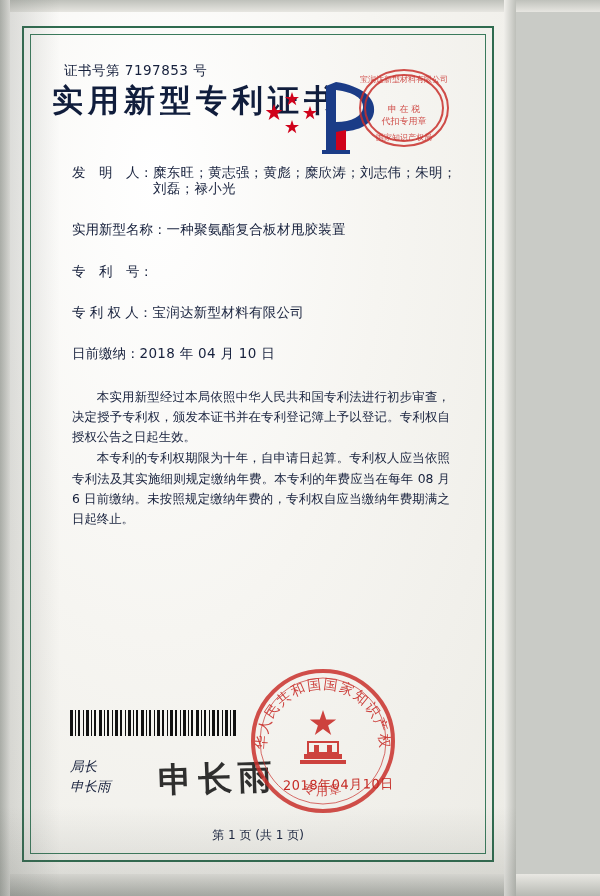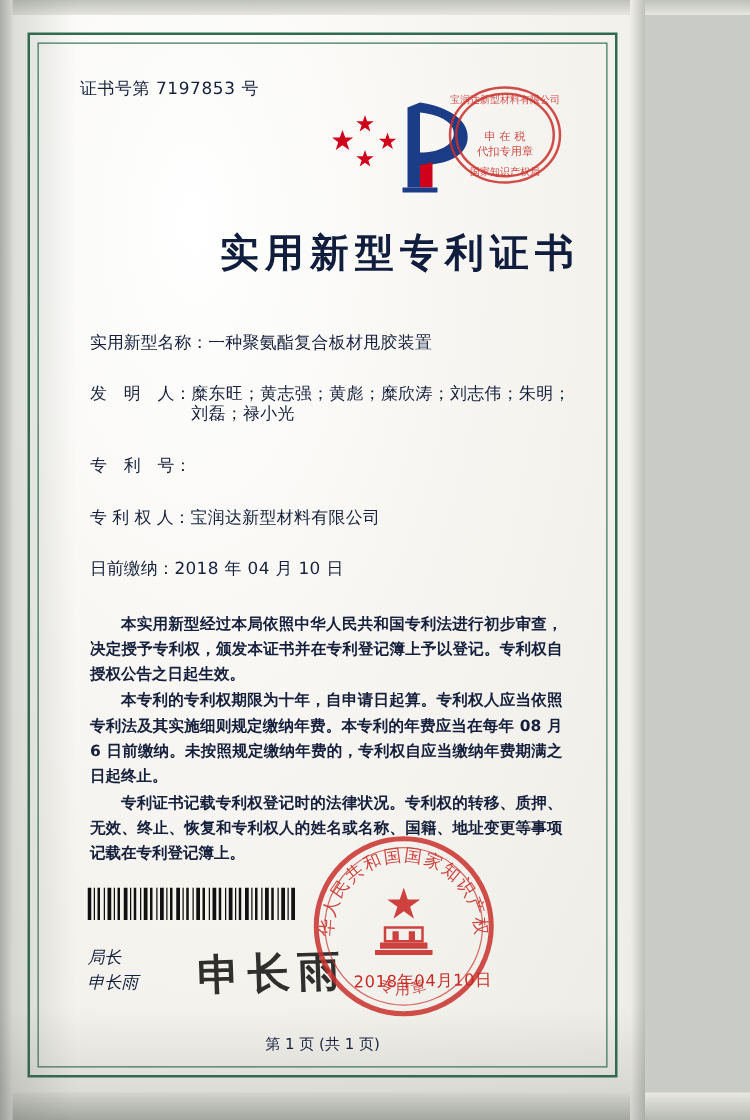--- a/index.html
+++ b/index.html
@@ -78,27 +78,26 @@
   
   .stamp-top {
     position: absolute;
     right: 34px;
     top: 26px;
     width: 96px;
     height: 96px;
   }
 
   .title {
-    text-align: right;
+    text-align: left;
     font-family: "DejaVu Serif", "Liberation Serif", serif;
     font-weight: bold;
     font-size: 31px;
     letter-spacing: 5px;
     color: #101d3c;
-    margin-top: 102px;
   }
 
   
   .fields {
     margin: 42px 0 0 20px;
     font-size: 13.5px;
     line-height: 1.2;
     color: #16203c;
   }
   .field-row {
@@ -119,21 +118,20 @@
   .body-text {
     margin: 26px 14px 0 20px;
     font-size: 12.4px;
     line-height: 1.62;
     text-align: justify;
     color: #16203c;
   }
   .body-text p {
     margin: 0 0 1px 0;
     text-indent: 2em;
-    font-weight: bold;
   }
 
   
   .barcode {
     position: absolute;
     left: 40px;
     bottom: 118px;
     width: 168px;
     height: 26px;
   }
@@ -249,44 +247,43 @@
           <text x="48" y="64" text-anchor="middle" font-size="9">代扣专用章</text>
           <text x="48" y="80" text-anchor="middle" font-size="8">国家知识产权局</text>
         </g>
       </svg>
     </div>
 
     <div class="title">实用新型专利证书</div>
 
     <div class="fields">
       <div class="field-row">
+        <span class="field-label">发　明　人：</span>
+        <span class="field-value">糜东旺；黄志强；黄彪；糜欣涛；刘志伟；朱明；刘磊；禄小光</span>
+      </div>
+      <div class="field-row">
         <span class="field-label">实用新型名称：</span>
         <span class="field-value">一种聚氨酯复合板材甩胶装置</span>
-      </div>
-      <div class="field-row">
-        <span class="field-label">发　明　人：</span>
-        <span class="field-value">糜东旺；黄志强；黄彪；糜欣涛；刘志伟；朱明；刘磊；禄小光</span>
       </div>
       <div class="field-row">
         <span class="field-label">专　利　号：</span>
       </div>
       <div class="field-row">
         <span class="field-label">专 利 权 人：</span>
         <span class="field-value">宝润达新型材料有限公司</span>
       </div>
       <div class="field-row">
         <span class="field-label">日前缴纳：</span>
         <span class="field-value">2018 年 04 月 10 日</span>
       </div>
     </div>
 
     <div class="body-text">
       <p>本实用新型经过本局依照中华人民共和国专利法进行初步审查，决定授予专利权，颁发本证书并在专利登记簿上予以登记。专利权自授权公告之日起生效。</p>
       <p>本专利的专利权期限为十年，自申请日起算。专利权人应当依照专利法及其实施细则规定缴纳年费。本专利的年费应当在每年 08 月 6 日前缴纳。未按照规定缴纳年费的，专利权自应当缴纳年费期满之日起终止。</p>
-      <p>专利证书记载专利权登记时的法律状况。专利权的转移、质押、无效、终止、恢复和专利权人的姓名或名称、国籍、地址变更等事项记载在专利登记簿上。</p>
     </div>
 
     <div class="barcode">
       <svg width="168" height="26" viewBox="0 0 168 26">
         <g fill="#111">
           <rect x="0" y="0" width="3" height="26"></rect>
             <rect x="5" y="0" width="1" height="26"></rect>
           <rect x="8" y="0" width="2" height="26"></rect>
             <rect x="13" y="0" width="1" height="26"></rect>
           <rect x="16" y="0" width="3" height="26"></rect>

